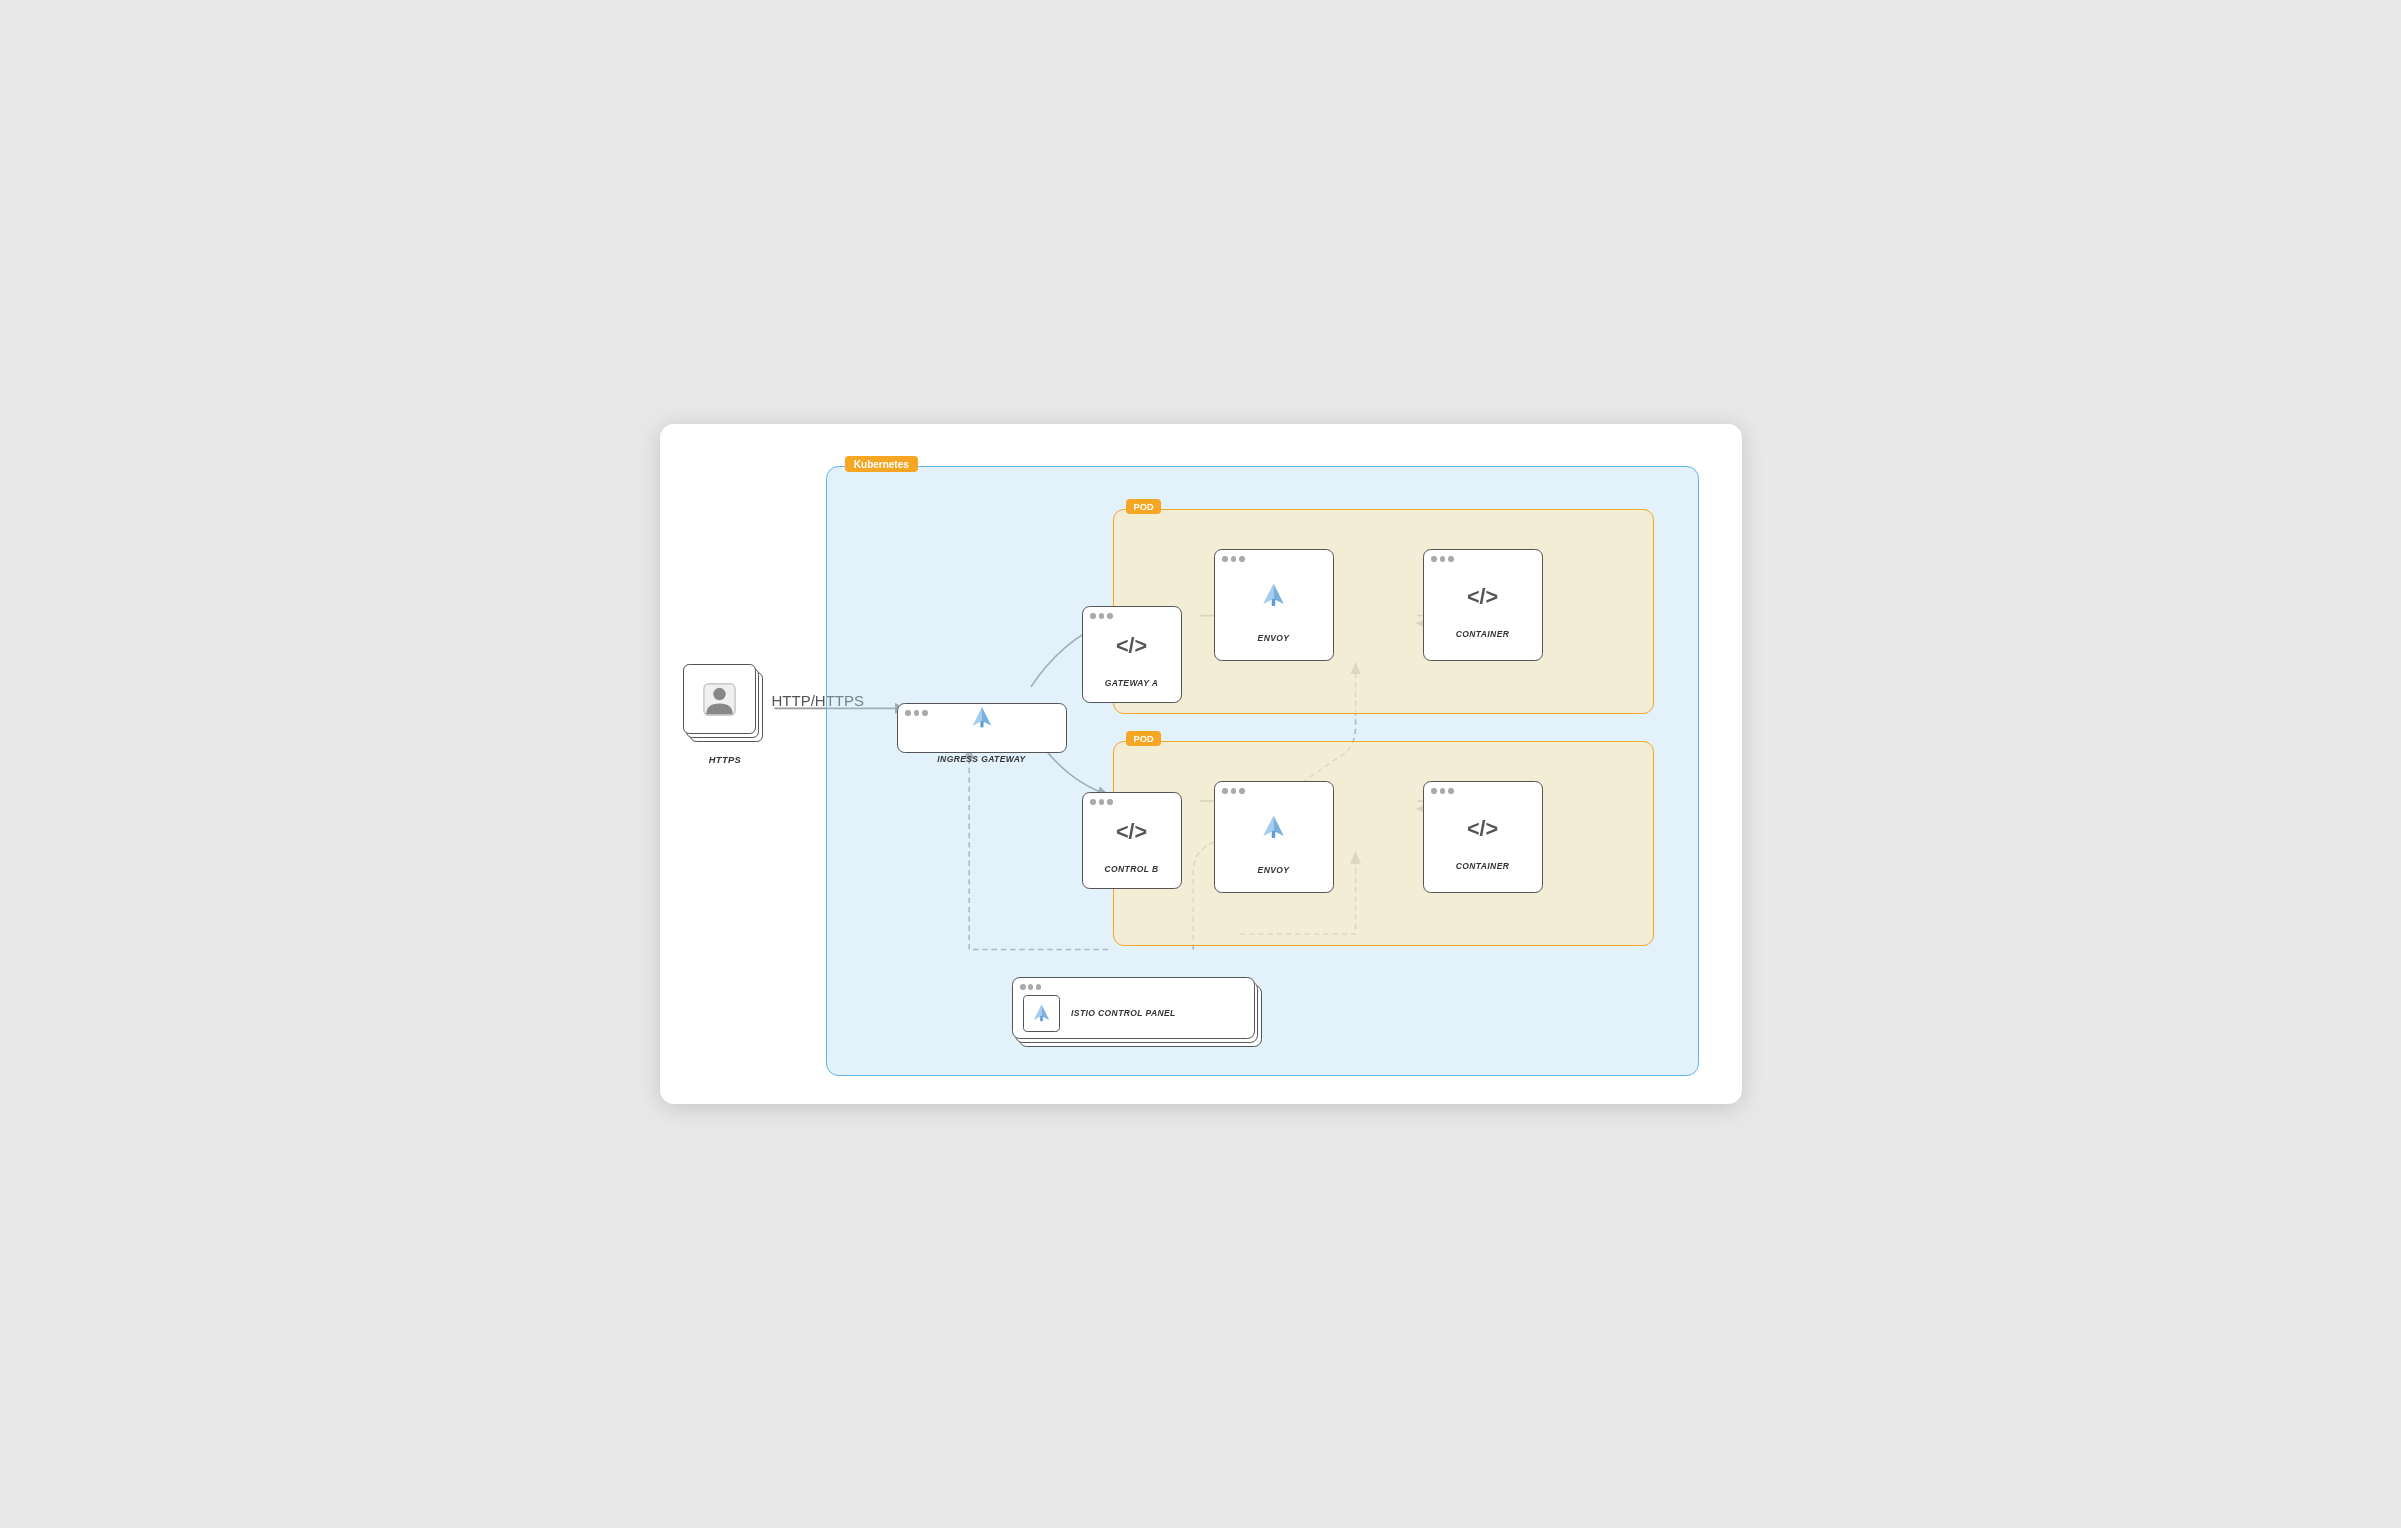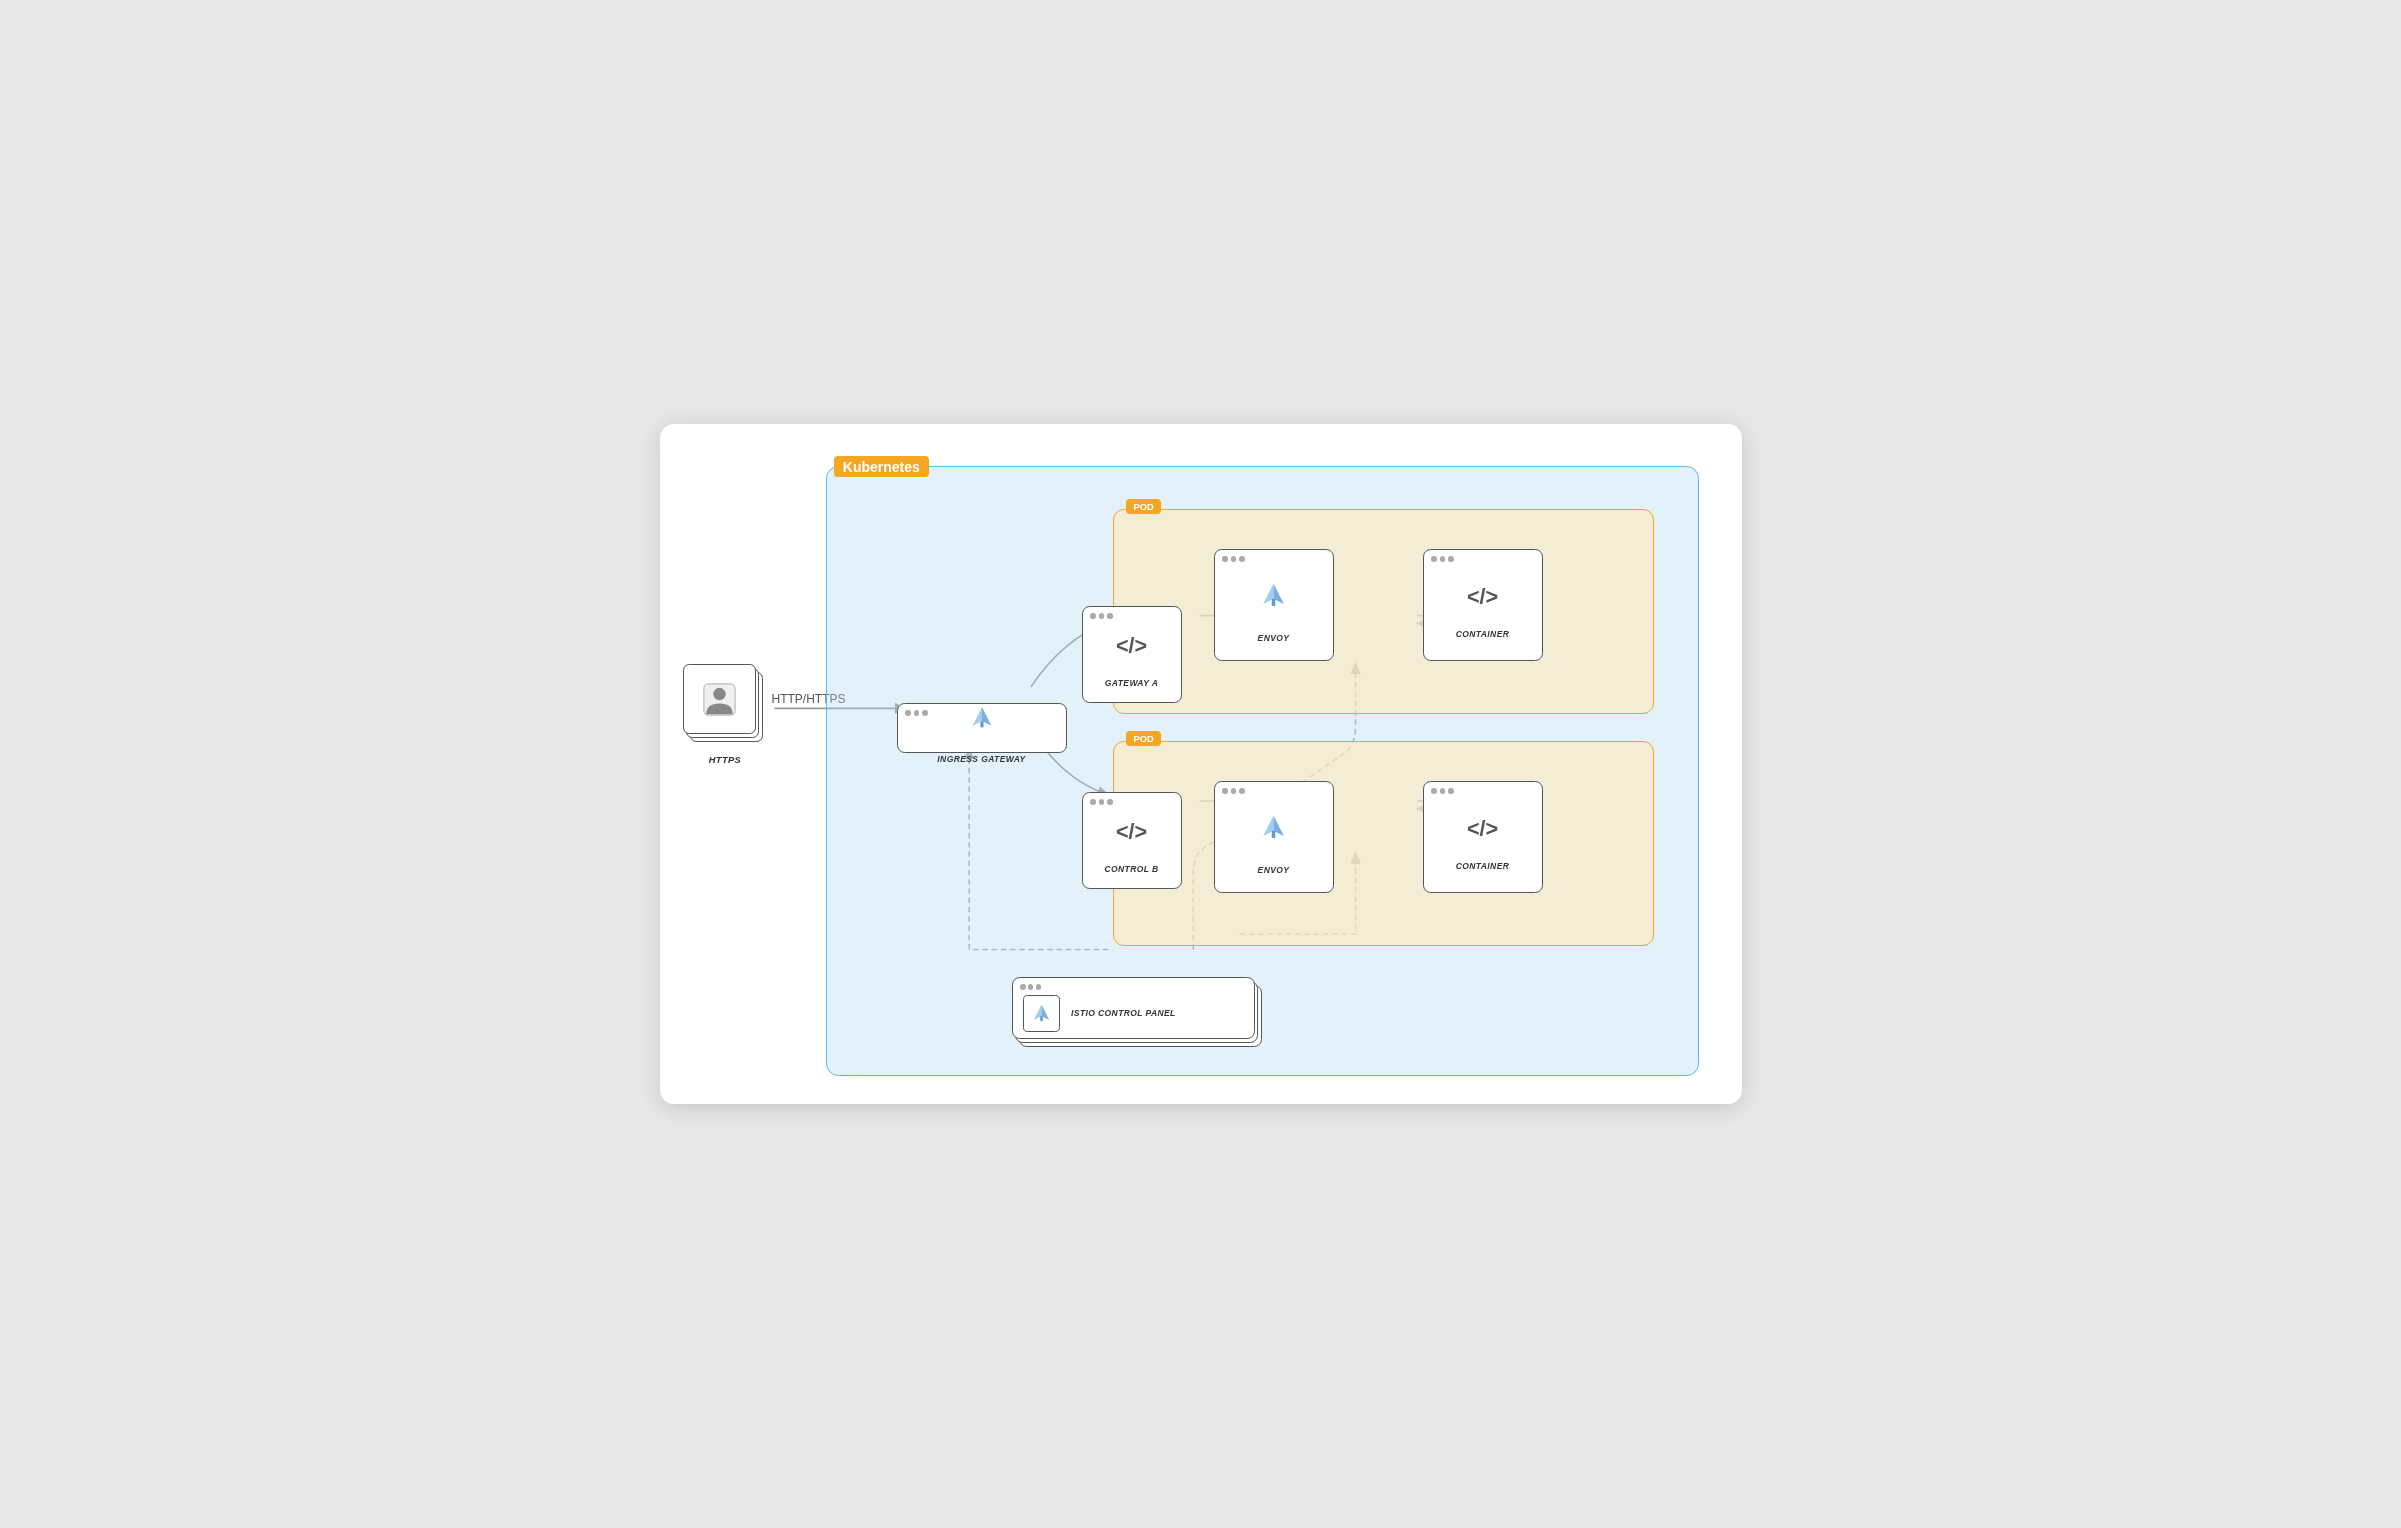--- a/index.html
+++ b/index.html
@@ -28,24 +28,24 @@
       top: 42px;
       width: 873px;
       height: 610px;
       background: rgba(173, 216, 240, 0.35);
       border: 1.5px solid #5bb8e8;
       border-radius: 12.4px;
     }
     .k8s-label {
       position: absolute;
       top: -10.8px;
-      left: 7px;
+      left: 18px;
       background: #f5a623;
       color: #fff;
-      font-size: 14px;
+      font-size: 10px;
       font-weight: bold;
       padding: 2.3px 9.3px;
       border-radius: 3.9px;
     }
 
     
     .pod-zone {
       position: absolute;
       background: rgba(255, 235, 190, 0.6);
       border: 1.5px solid #f5a623;
@@ -179,21 +179,21 @@
       stroke-width: 2;
       stroke-dasharray: 7,5;
       marker-end: url(#arrowhead-dashed);
     }
 
     
     .http-label {
       position: absolute;
       top: 268px;
       left: 112px;
-      font-size: 12px;
+      font-size: 15px;
       color: #555;
       font-style: normal;
     }
 
     
     .istio-stack {
       position: absolute;
       left: 216px;
       top: 510px;
     }

